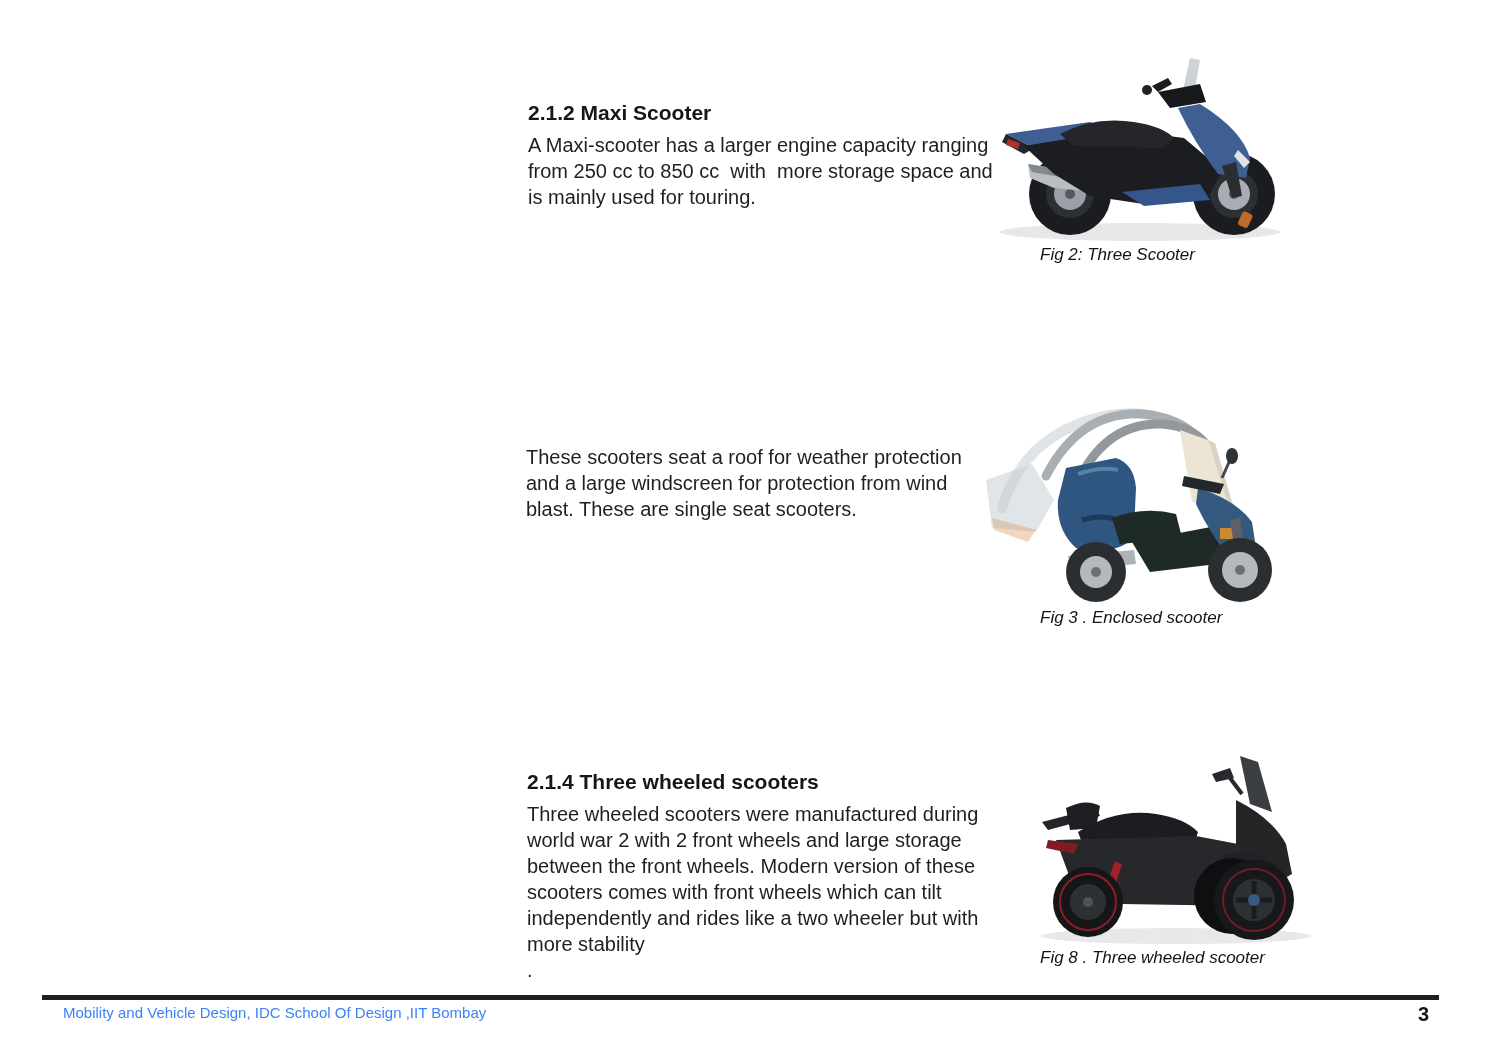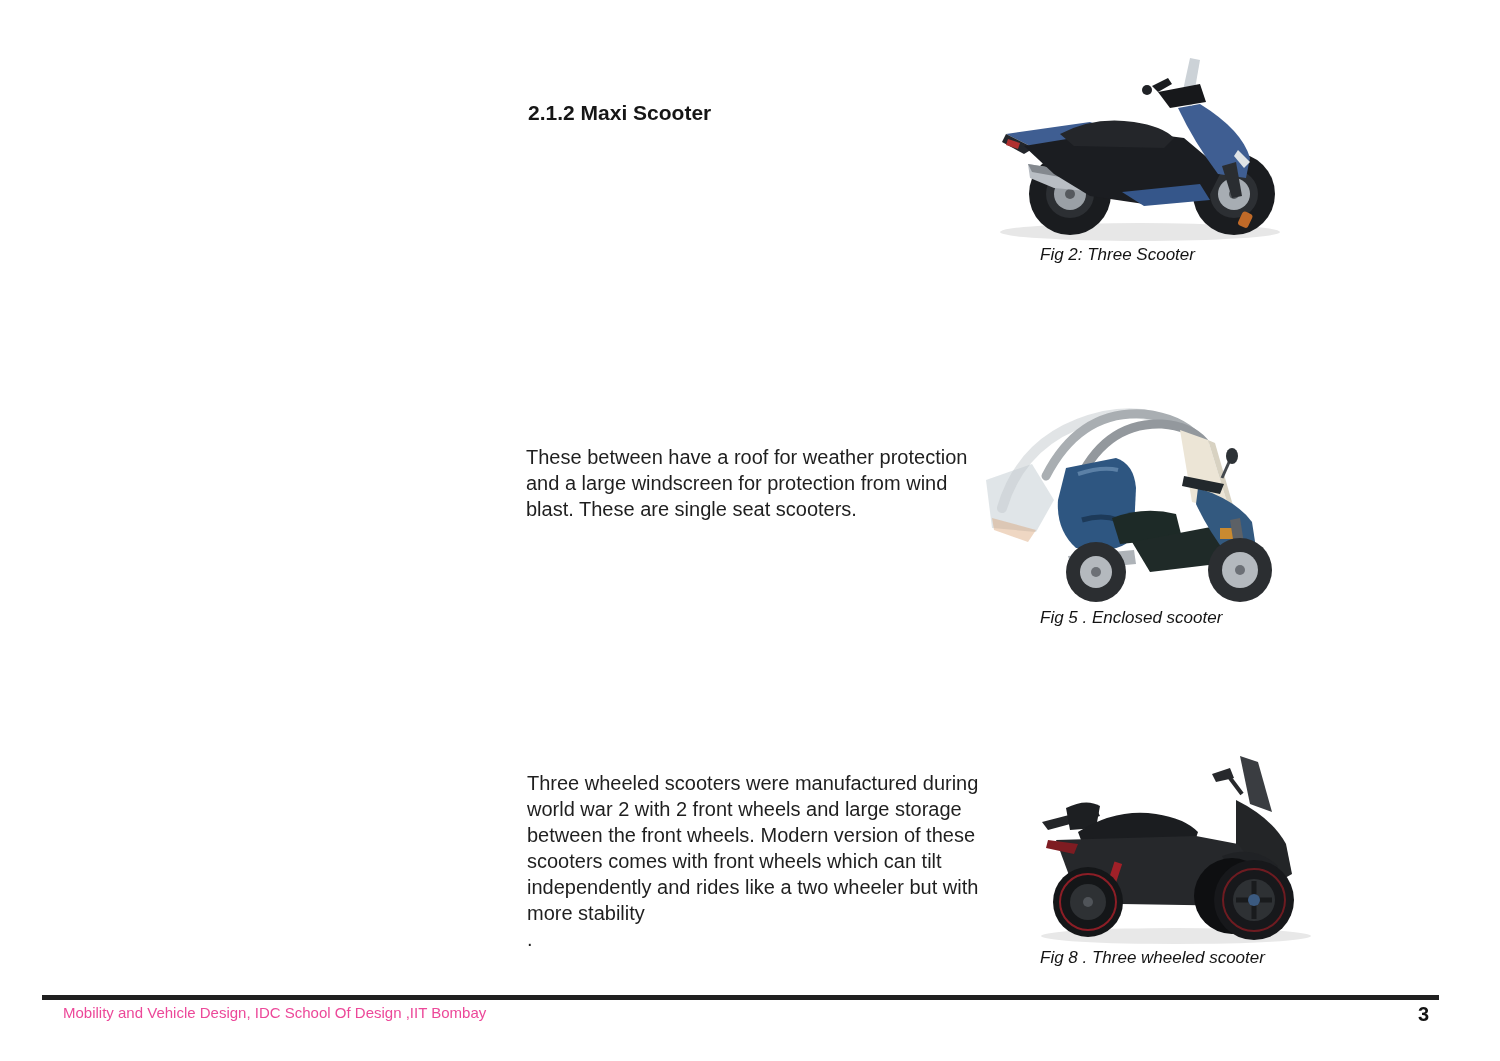--- a/index.html
+++ b/index.html
@@ -60,21 +60,21 @@
     top: 995px;
     width: 1397px;
     height: 5px;
     background: #202020;
   }
   .footer-text {
     position: absolute;
     left: 63px;
     top: 1004px;
     font-size: 15px;
-    color: #ec4899;
+    color: #3b82f6;
     white-space: nowrap;
   }
   .page-number {
     position: absolute;
     left: 1418px;
     top: 1003px;
     font-size: 20px;
     font-weight: 700;
     color: #141414;
   }
@@ -89,20 +89,21 @@
   #cap2 { left: 1040px; top: 608px; }
   #cap3 { left: 1040px; top: 948px; }
 </style>
 </head>
 <body>
 
 <div class="page">
 
   <div class="section-text" id="sec1-text">
     <h3 class="section-heading">2.1.2 Maxi Scooter</h3>
+    <p class="section-body">A Maxi-scooter has a larger engine capacity ranging from 250 cc to 850 cc  with  more storage space and is mainly used for touring.</p>
   </div>
 
   <div class="figure" id="fig1">
     <svg width="292" height="200" viewBox="0 0 292 200" xmlns="http://www.w3.org/2000/svg">
       <ellipse cx="146" cy="186" rx="140" ry="9" fill="#e7e7e7"></ellipse>
 
       <circle cx="76" cy="148" r="41" fill="#1a1c1f"></circle>
       <circle cx="76" cy="148" r="24" fill="#2c2f33"></circle>
       <circle cx="76" cy="148" r="16" fill="#9aa0a6"></circle>
       <circle cx="76" cy="148" r="5" fill="#55595e"></circle>
@@ -134,21 +135,21 @@
       <polygon points="164,46 206,38 212,56 176,62" fill="#17181b"></polygon>
       <polygon points="158,40 174,32 178,38 164,46" fill="#1a1c1f"></polygon>
       <circle cx="153" cy="44" r="5" fill="#202226"></circle>
 
       <polygon points="228,120 242,116 248,150 238,152" fill="#2a2d31"></polygon>
     </svg>
   </div>
   <div class="figure-caption" id="cap1">Fig 2: Three Scooter</div>
 
   <div class="section-text" id="sec2-text">
-    <p class="section-body">These between have a roof for weather protection and a large windscreen for protection from wind blast. These are single seat scooters.</p>
+    <p class="section-body">These scooters seat a roof for weather protection and a large windscreen for protection from wind blast. These are single seat scooters.</p>
   </div>
 
   <div class="figure" id="fig2">
     <svg width="300" height="228" viewBox="0 0 300 228" xmlns="http://www.w3.org/2000/svg">
 
       <polygon points="2,100 48,84 70,120 52,152 8,148" fill="#c7cfd6" opacity="0.55"></polygon>
       <polygon points="8,138 52,150 44,162 10,150" fill="#d89a6a" opacity="0.40"></polygon>
 
       <path d="M 18,128 Q 40,54 120,36 Q 160,28 190,44" stroke="#c3c9ce" stroke-width="10" fill="none" opacity="0.5" stroke-linecap="round"></path>
 
@@ -178,23 +179,24 @@
       <circle cx="112" cy="192" r="30" fill="#2b2e31"></circle>
       <circle cx="112" cy="192" r="16" fill="#b4b9be"></circle>
       <circle cx="112" cy="192" r="5" fill="#6c7076"></circle>
 
       <polygon points="246,140 256,138 262,176 252,178" fill="#5d6166"></polygon>
       <circle cx="256" cy="190" r="32" fill="#2b2e31"></circle>
       <circle cx="256" cy="190" r="18" fill="#b4b9be"></circle>
       <circle cx="256" cy="190" r="5" fill="#6c7076"></circle>
     </svg>
   </div>
-  <div class="figure-caption" id="cap2">Fig 5 . Enclosed scooter</div>
+  <div class="figure-caption" id="cap2">Fig 3 . Enclosed scooter</div>
 
   <div class="section-text" id="sec3-text">
+    <h3 class="section-heading">2.1.4 Three wheeled scooters</h3>
     <p class="section-body">Three wheeled scooters were manufactured during world war 2 with 2 front wheels and large storage between the front wheels. Modern version of these scooters comes with front wheels which can tilt independently and rides like a two wheeler but with more stability</p>
     <div class="body-trailing">.</div>
   </div>
 
   <div class="figure" id="fig3">
     <svg width="290" height="200" viewBox="0 0 290 200" xmlns="http://www.w3.org/2000/svg">
       <ellipse cx="150" cy="188" rx="135" ry="8" fill="#e8e8e8"></ellipse>
 
       <polygon points="214,8 232,14 246,64 224,56" fill="#3a3d41"></polygon>
 

